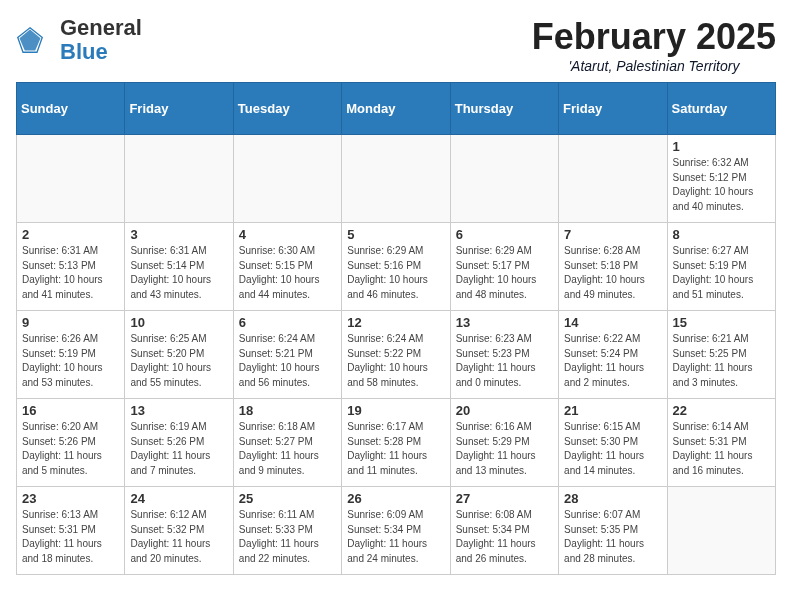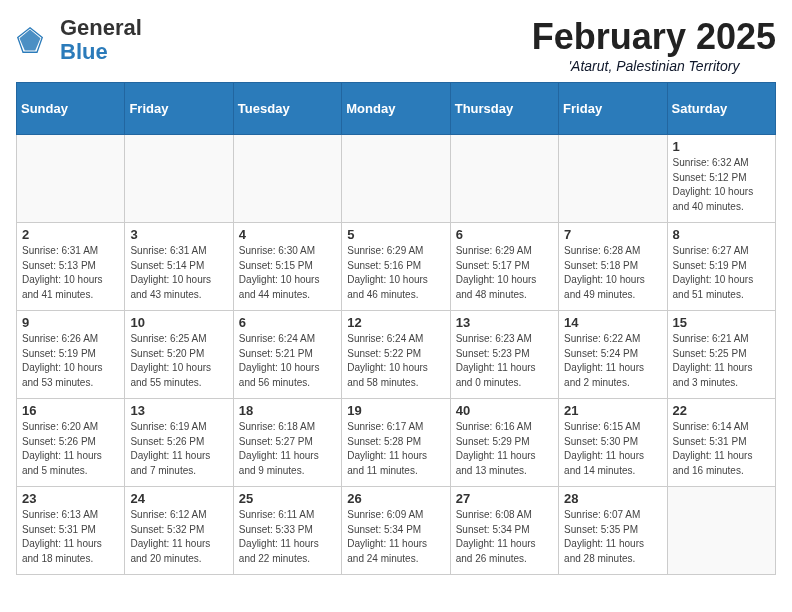--- a/index.html
+++ b/index.html
@@ -197,21 +197,21 @@
         </td>
         <td>
           <span class="day-num">18</span>
           <div class="day-info">Sunrise: 6:18 AM<br>Sunset: 5:27 PM<br>Daylight: 11 hours<br>and 9 minutes.</div>
         </td>
         <td>
           <span class="day-num">19</span>
           <div class="day-info">Sunrise: 6:17 AM<br>Sunset: 5:28 PM<br>Daylight: 11 hours<br>and 11 minutes.</div>
         </td>
         <td>
-          <span class="day-num">40</span>
+          <span class="day-num">20</span>
           <div class="day-info">Sunrise: 6:16 AM<br>Sunset: 5:29 PM<br>Daylight: 11 hours<br>and 13 minutes.</div>
         </td>
         <td>
           <span class="day-num">21</span>
           <div class="day-info">Sunrise: 6:15 AM<br>Sunset: 5:30 PM<br>Daylight: 11 hours<br>and 14 minutes.</div>
         </td>
         <td>
           <span class="day-num">22</span>
           <div class="day-info">Sunrise: 6:14 AM<br>Sunset: 5:31 PM<br>Daylight: 11 hours<br>and 16 minutes.</div>
         </td>

